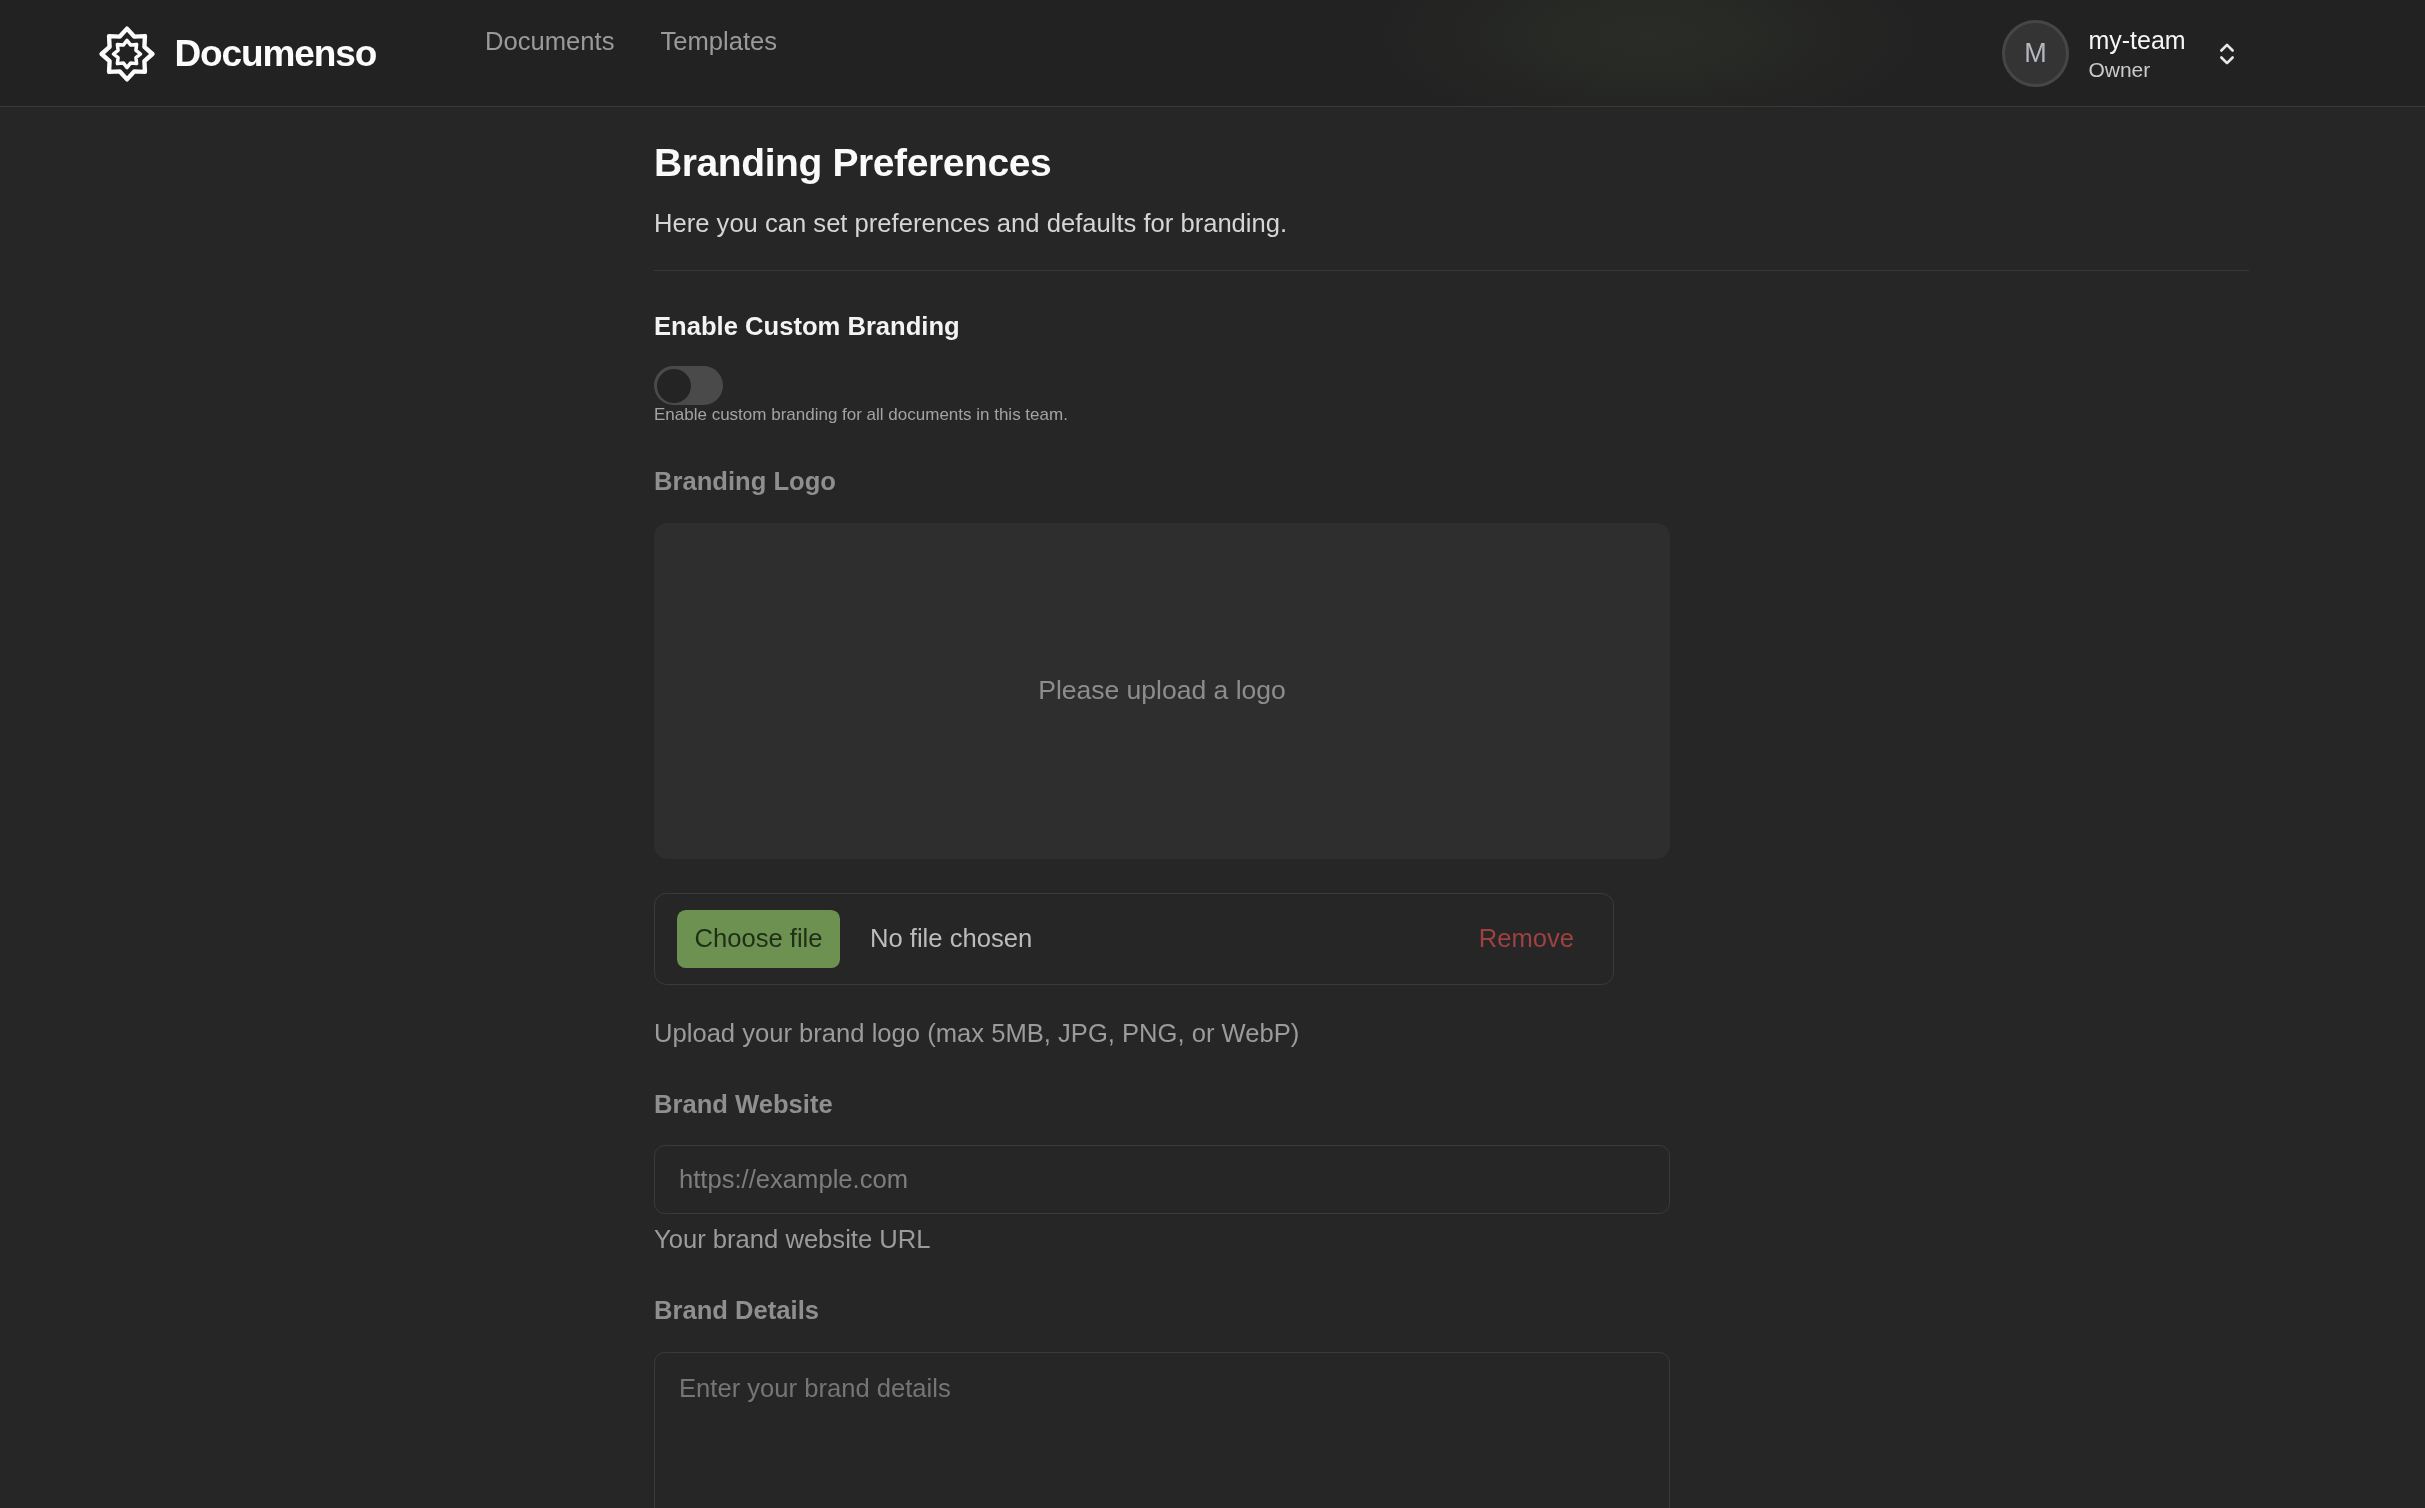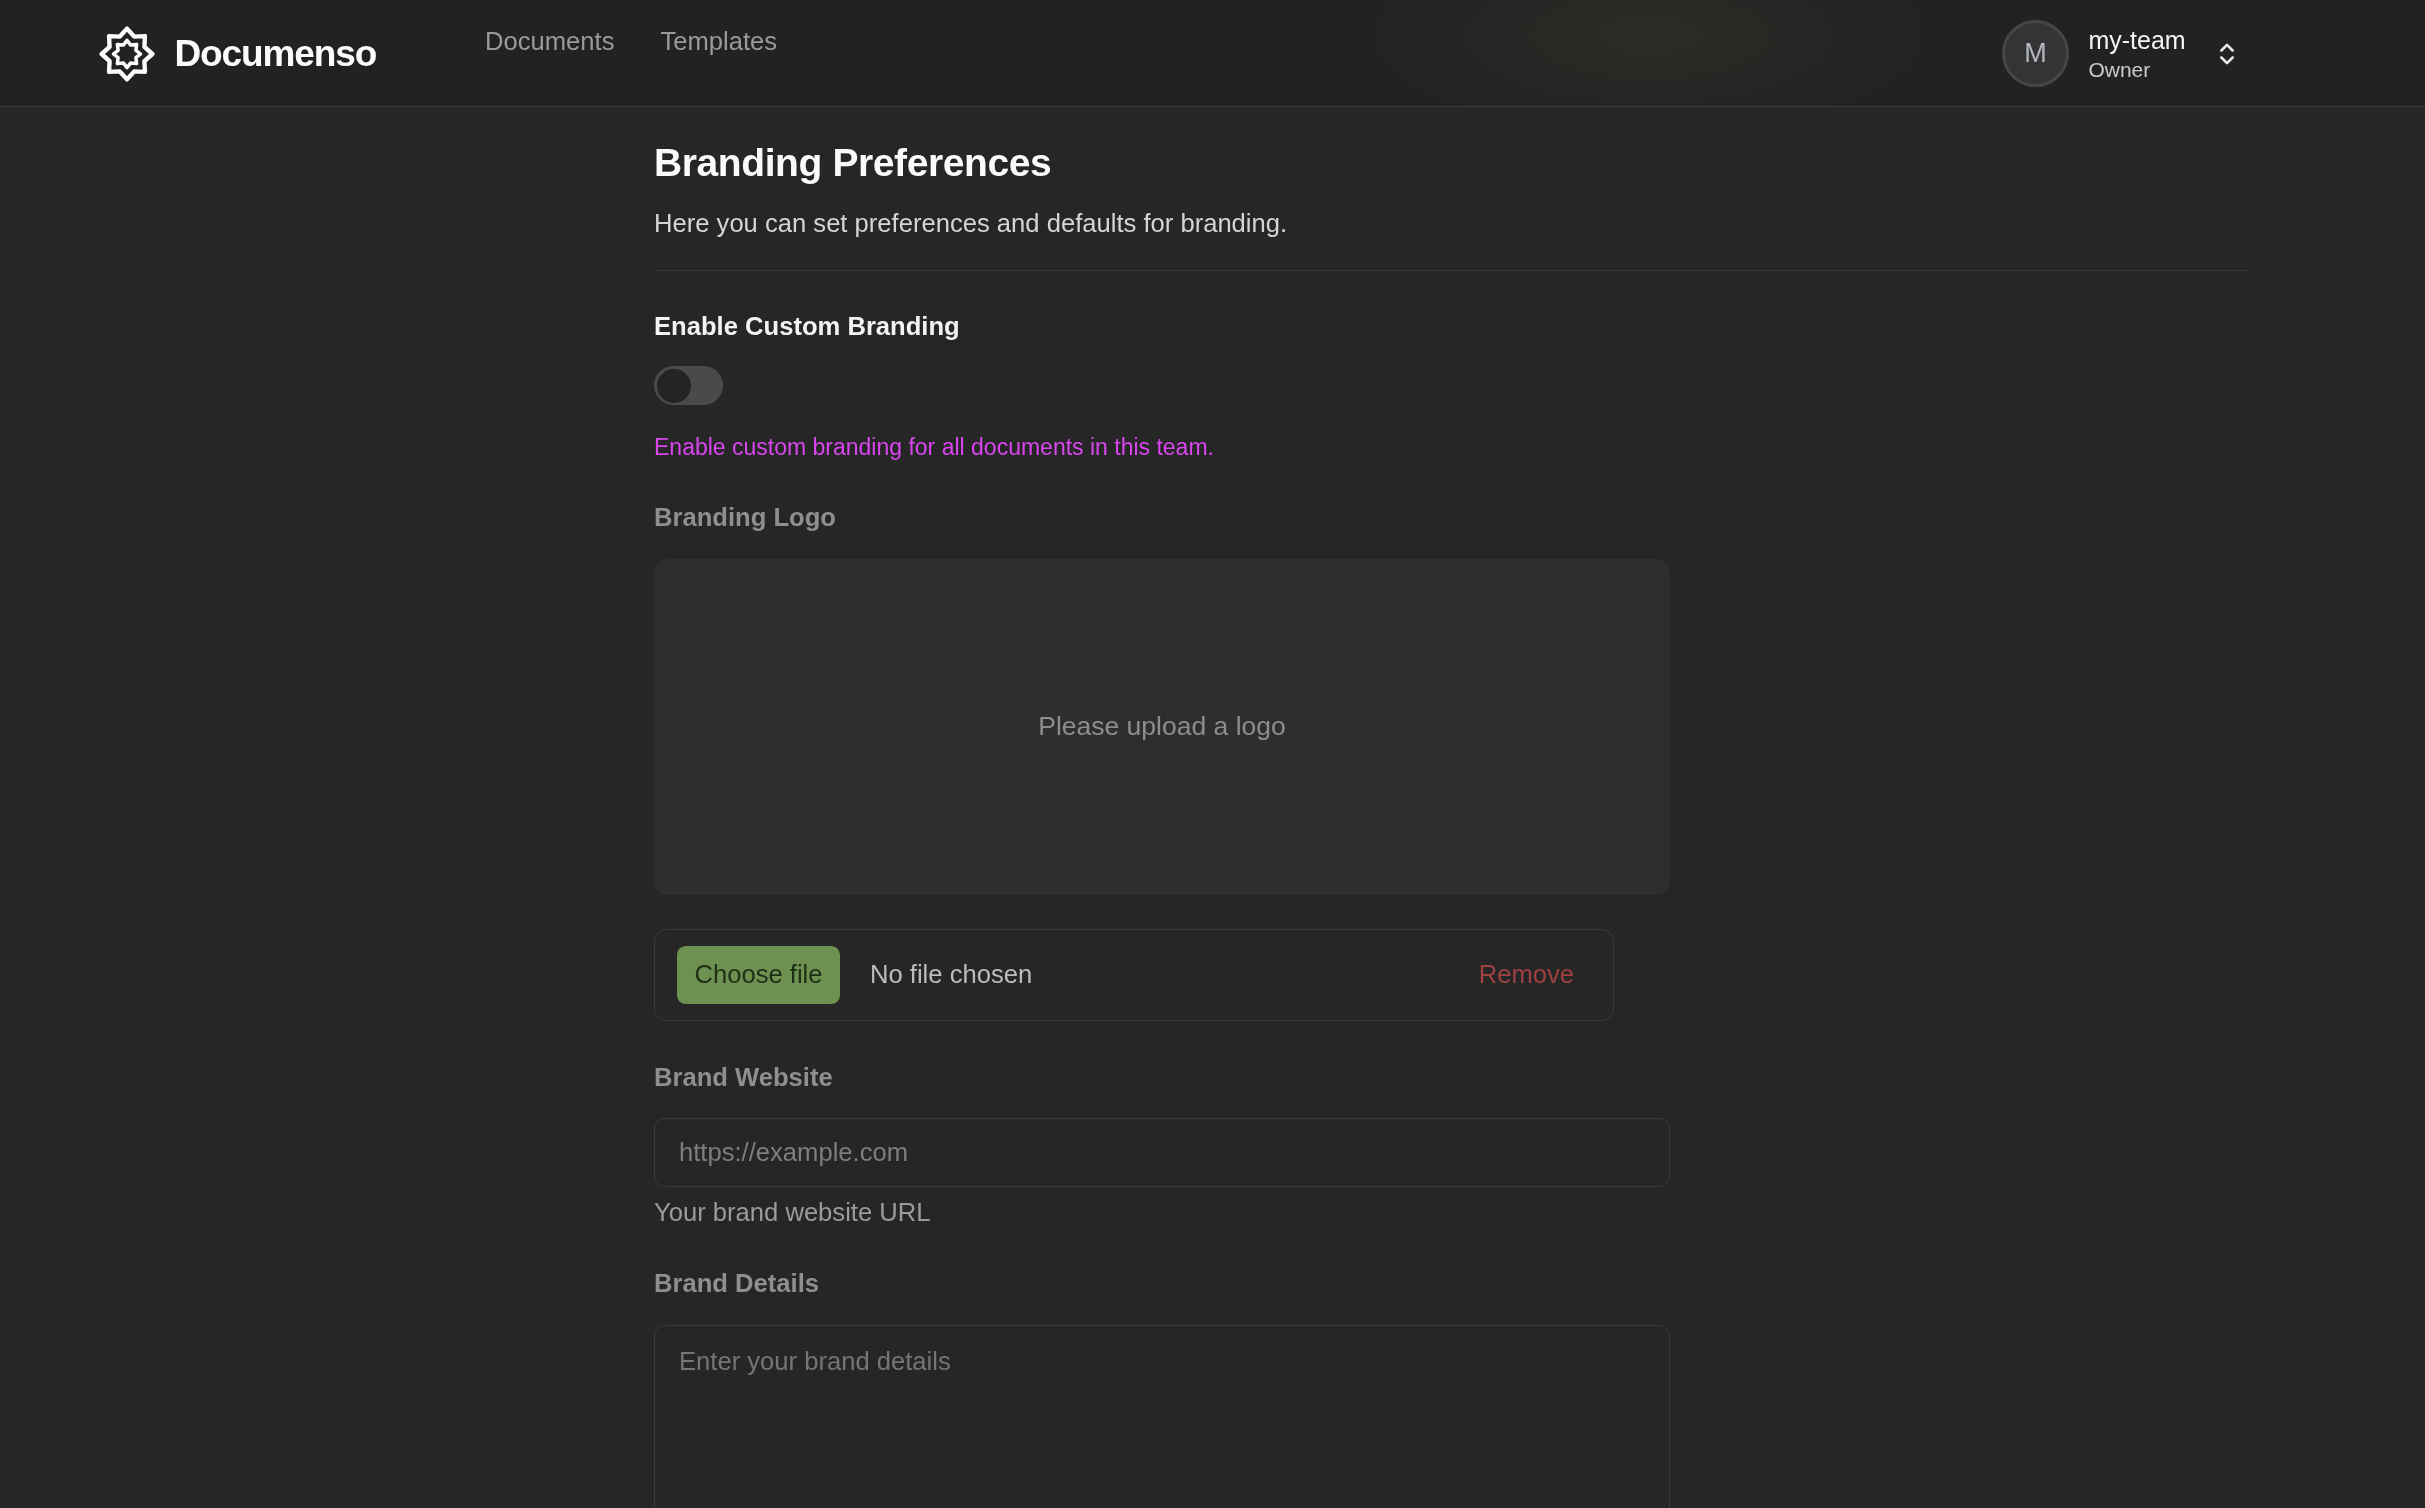--- a/index.html
+++ b/index.html
@@ -64,21 +64,21 @@
   .field-label { margin-top:41px; font-size:25.6px; font-weight:600; color:#f3f3f3; }
 
   .toggle {
     margin-top:25px; width:69px; height:39px; border-radius:19.4px;
     background:#4a4a4a; position:relative; cursor:pointer; border:none; display:block;
   }
   .toggle-knob {
     position:absolute; left:2.6px; top:2.6px; width:34px; height:34px;
     border-radius:50%; background:#242424;
   }
-  .toggle-desc { margin-top:29px; font-size:23px; color:#d946ef; }
+  .toggle-desc { font-size:17px; color:#a3a3a3; }
 
   
   .dim-label { margin-top:42px; font-size:25.6px; font-weight:600; color:#8f8f8f; }
   .dropzone {
     margin-top:26.5px; width:1016px; height:336px; background:#2e2e2e;
     border-radius:14px; display:flex; align-items:center; justify-content:center; cursor:pointer;
   }
   .dropzone-text { font-size:26.5px; color:#8d8d8d; }
 
   .file-row {
@@ -171,20 +171,21 @@
     <div class="dim-label">Branding Logo</div>
     <div class="dropzone">
       <span class="dropzone-text">Please upload a logo</span>
     </div>
 
     <div class="file-row">
       <button class="choose-btn">Choose file</button>
       <span class="file-status">No file chosen</span>
       <button class="remove-btn">Remove</button>
     </div>
+    <p class="helper">Upload your brand logo (max 5MB, JPG, PNG, or WebP)</p>
 
     <div class="dim-label">Brand Website</div>
     <input class="text-input" type="text" placeholder="https://example.com" style="">
     <p class="helper-tight">Your brand website URL</p>
 
     <div class="dim-label">Brand Details</div>
     <div class="textarea-wrap">
       <textarea class="textarea" placeholder="Enter your brand details" style=""></textarea>
 
     </div>

